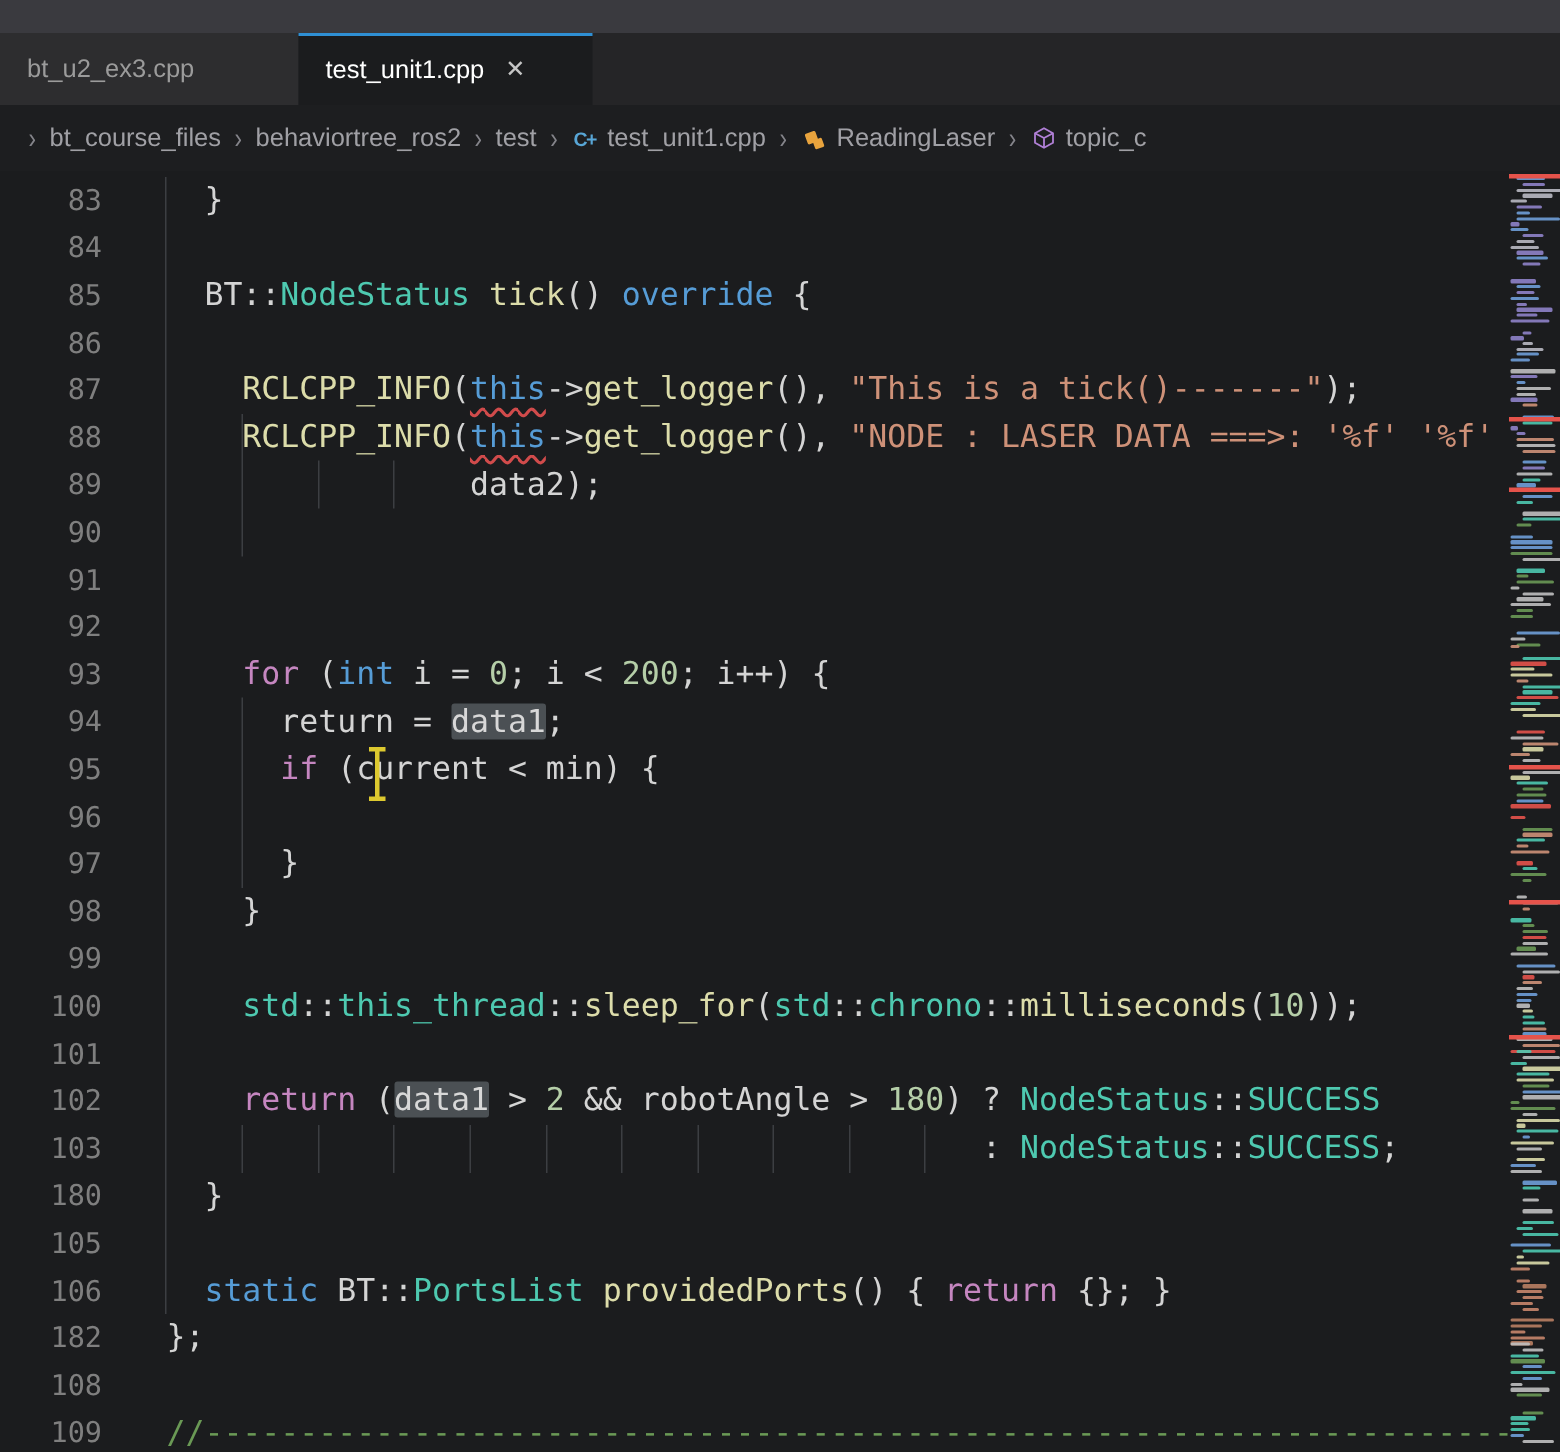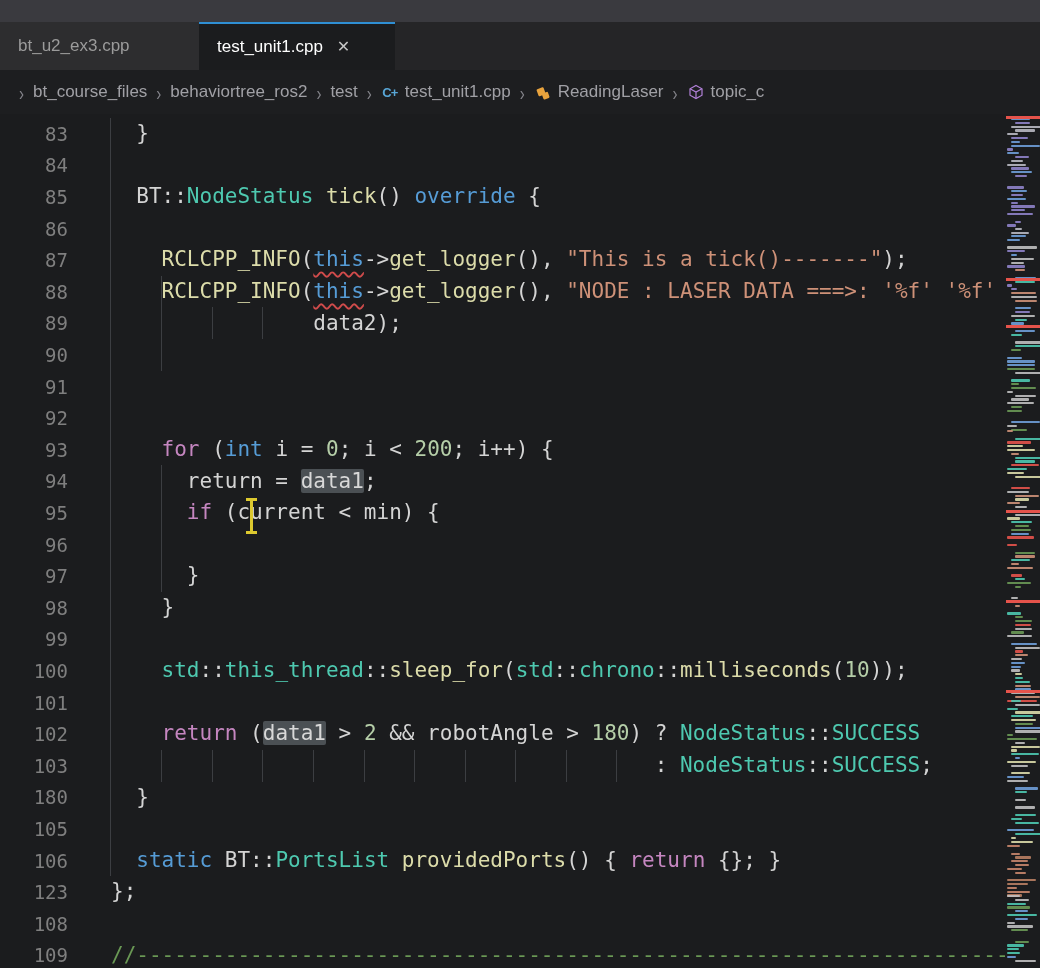--- a/index.html
+++ b/index.html
@@ -215,21 +215,21 @@
           </div>
           <div class="row" style="top: 699.2px;">
             <span class="ln">105</span>
             <span class="code"></span>
           </div>
           <div class="row" style="top: 730.8px;">
             <span class="ln">106</span>
             <span class="code"><span class="tk-pl">  </span><span class="tk-kw">static</span><span class="tk-pl"> BT::</span><span class="tk-typ">PortsList</span><span class="tk-pl"> </span><span class="tk-fn">providedPorts</span><span class="tk-pl">() { </span><span class="tk-ctl">return</span><span class="tk-pl"> {}; }</span></span>
           </div>
           <div class="row" style="top: 762.4px;">
-            <span class="ln">123</span>
+            <span class="ln">182</span>
             <span class="code"><span class="tk-pl">};</span></span>
           </div>
           <div class="row" style="top: 794px;">
             <span class="ln">108</span>
             <span class="code"></span>
           </div>
           <div class="row" style="top: 825.6px;">
             <span class="ln">109</span>
             <span class="code"><span class="tk-cmt">//------------------------------------------------------------------------------------------</span></span>
           </div>

